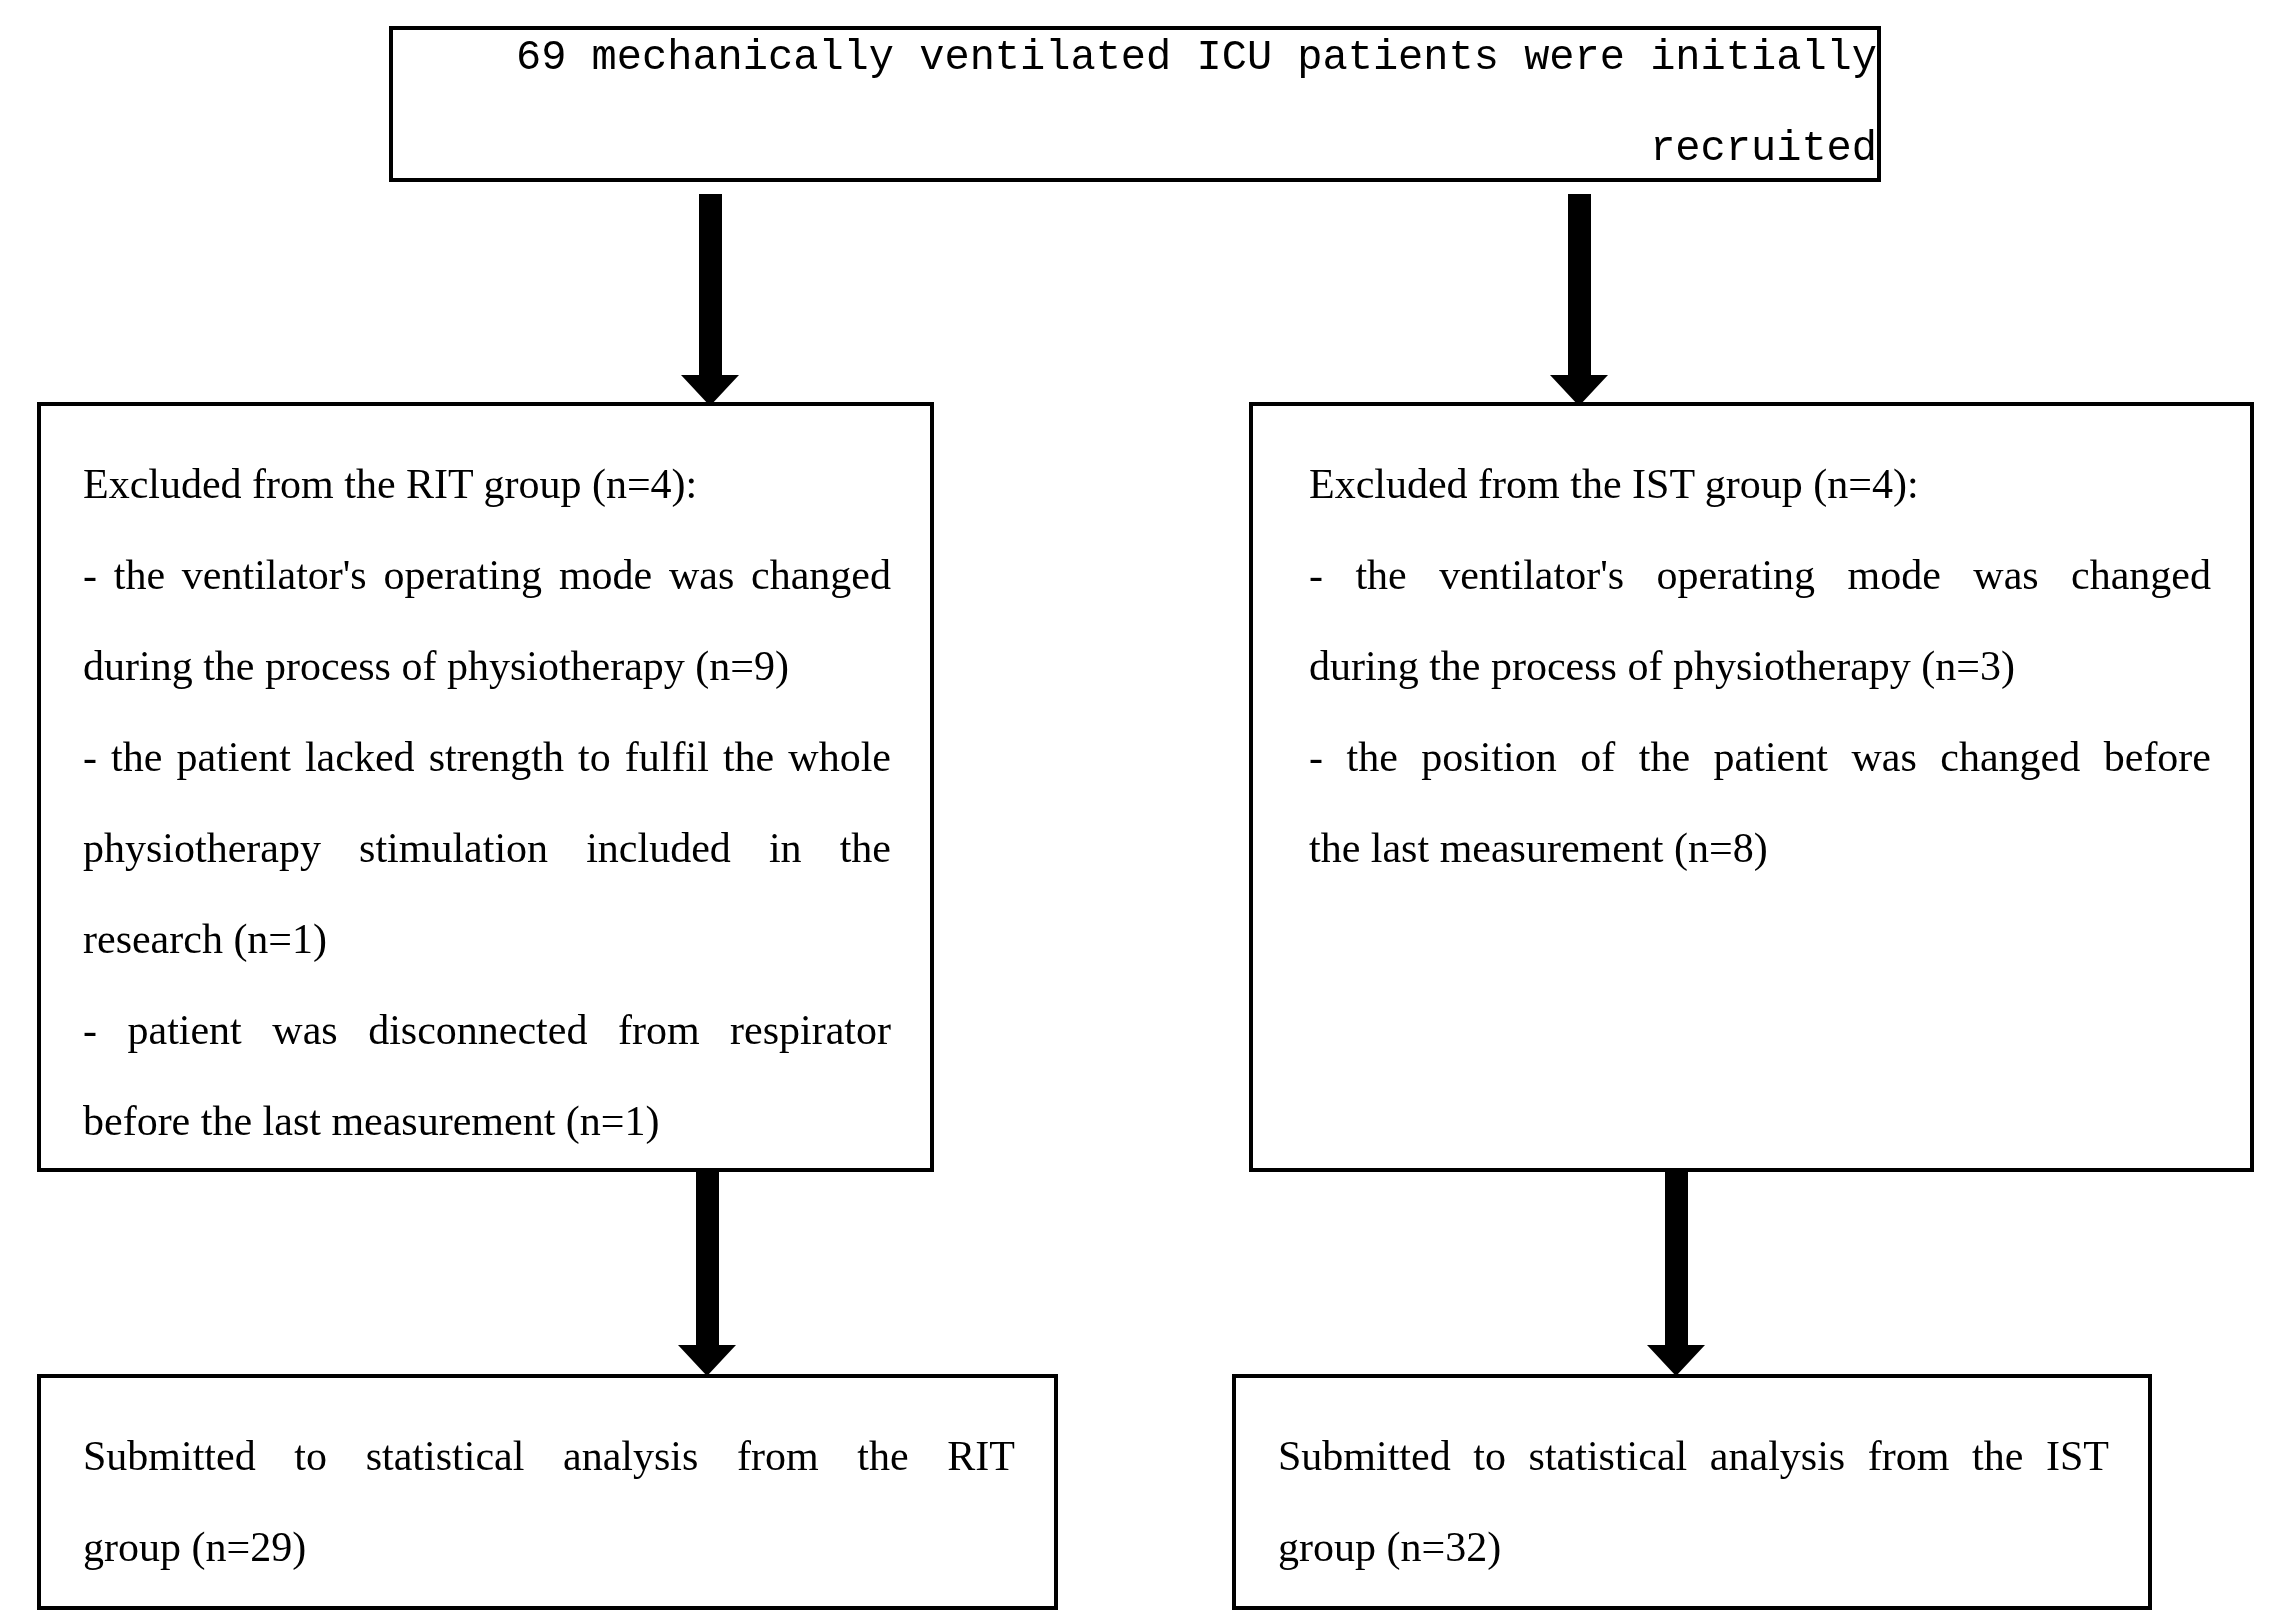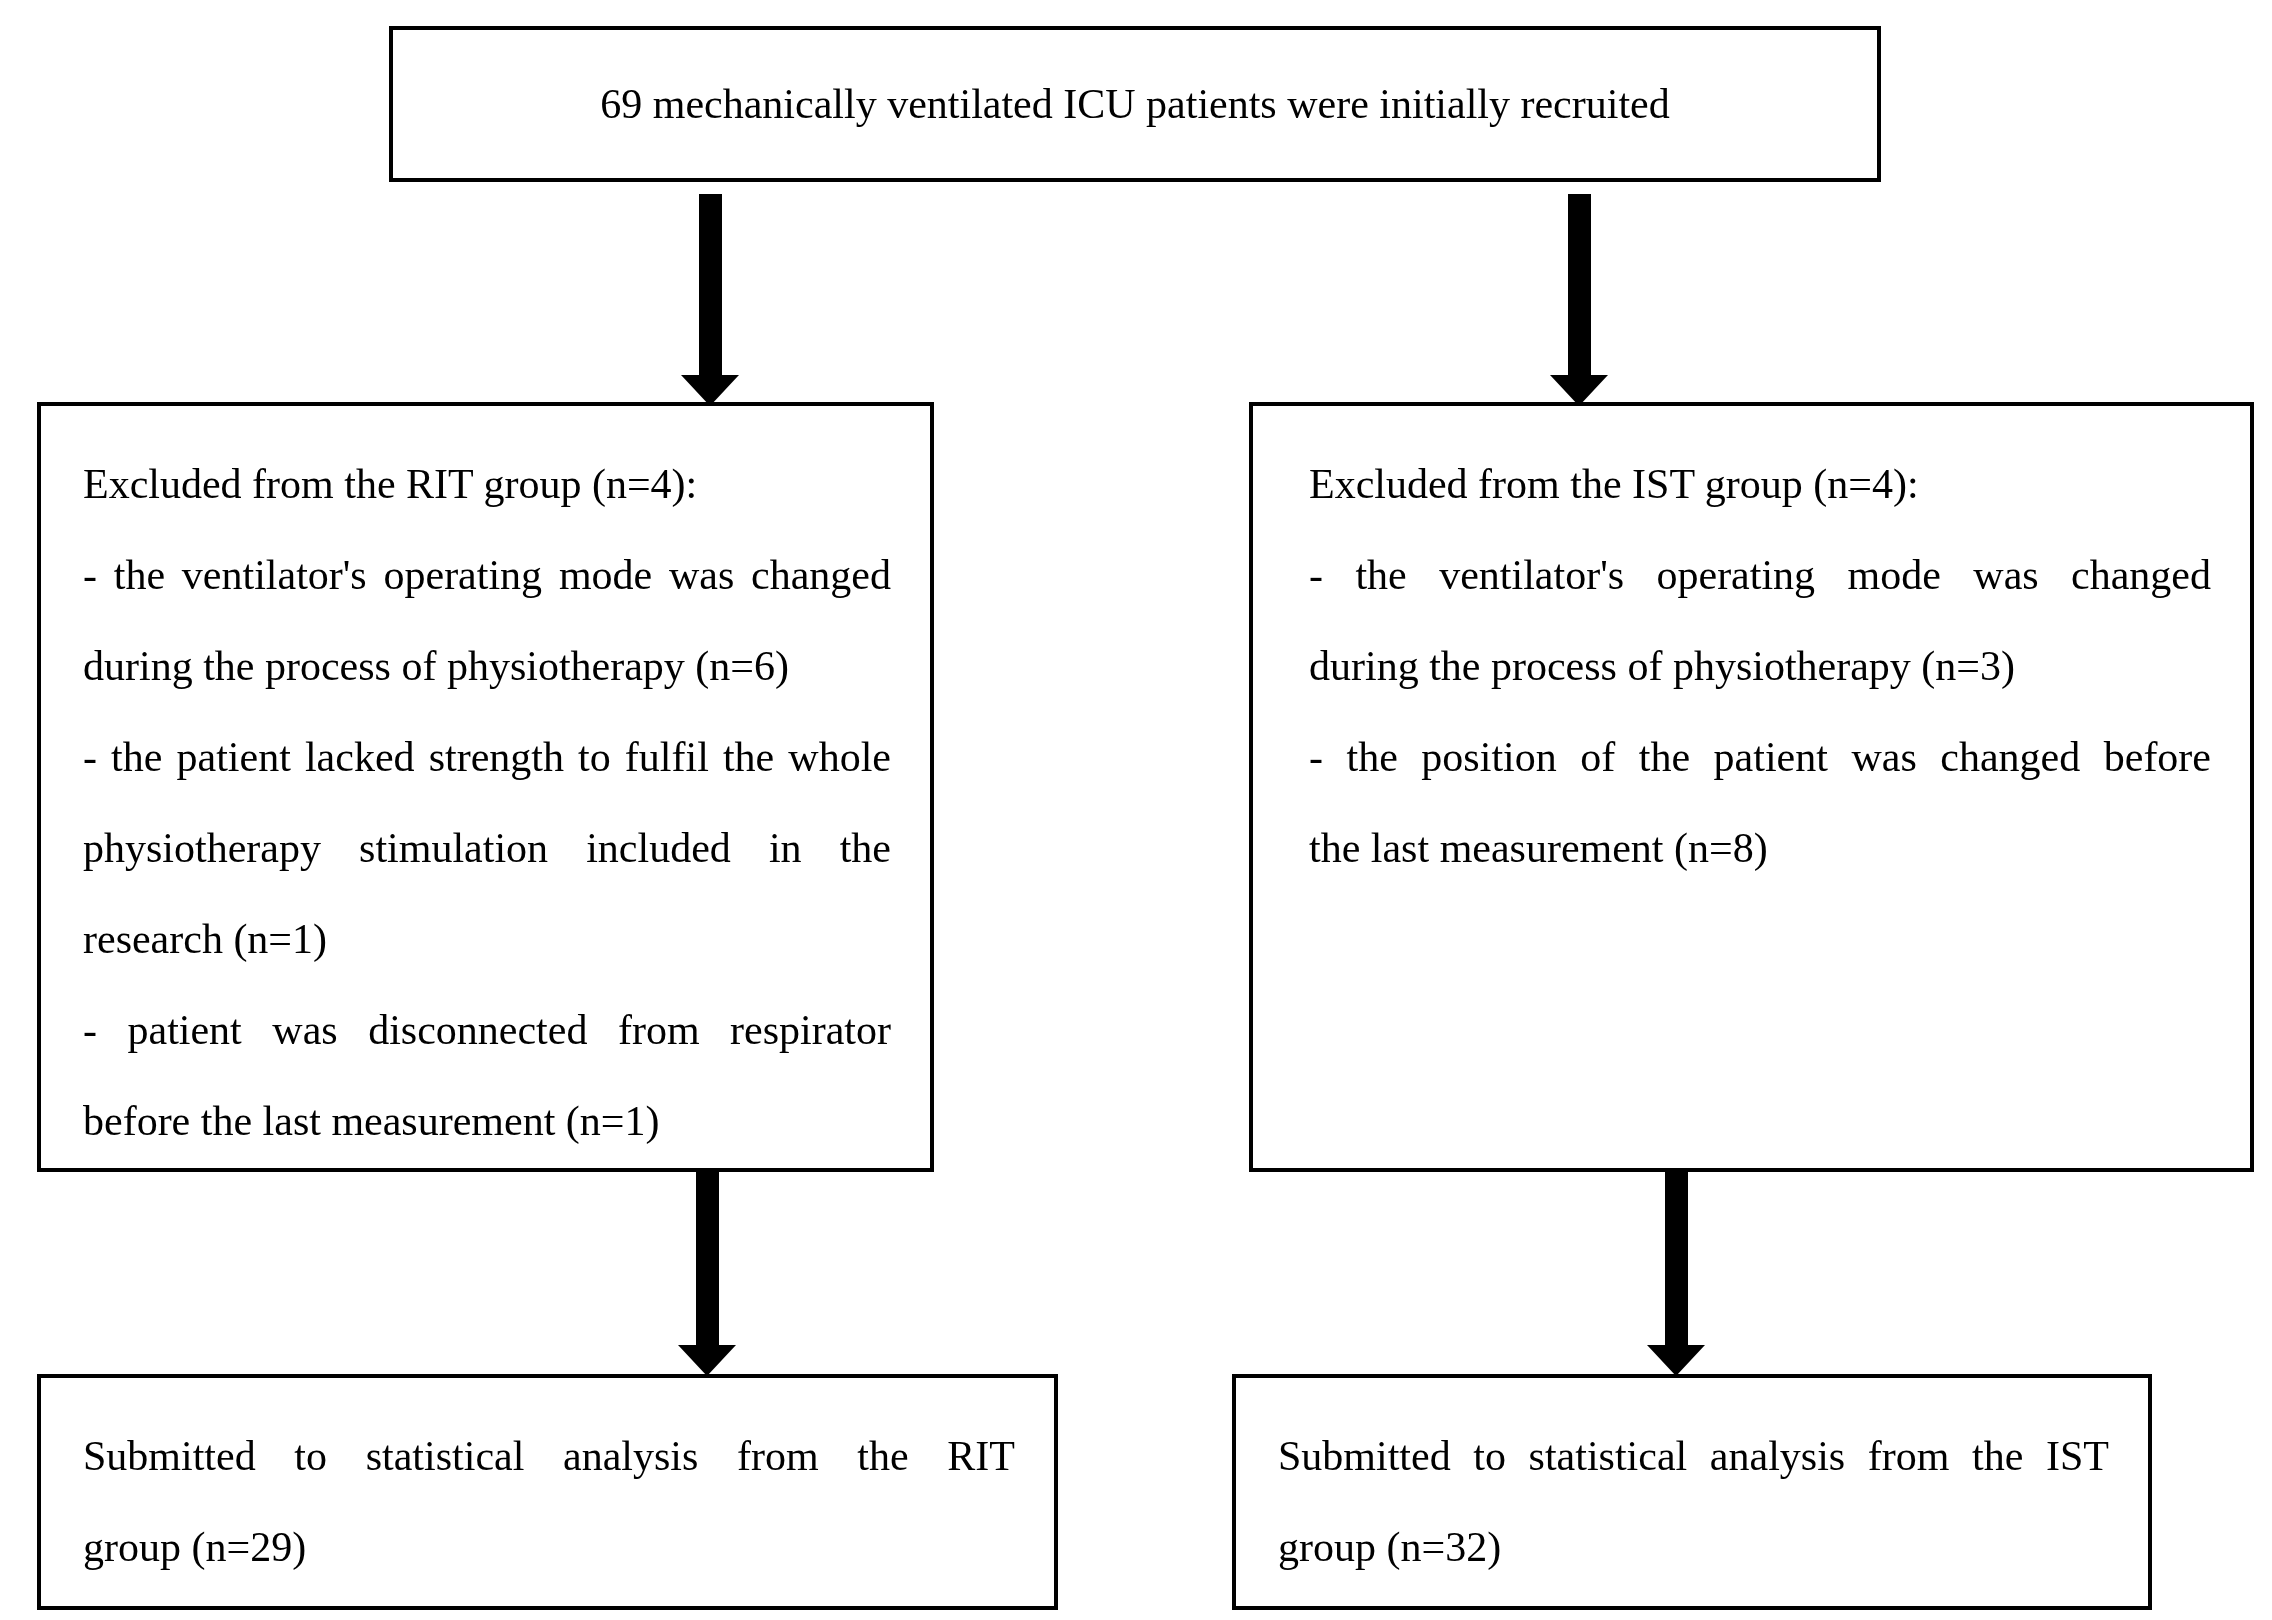--- a/index.html
+++ b/index.html
@@ -99,37 +99,37 @@
   
   #arrow-4 .shaft { left: 1665px; top: 1171px; height: 175px; }
   #arrow-4 .head  { left: 1647px; top: 1345px; }
 </style>
 </head>
 <body>
 
 <div id="canvas">
 
   <div class="box" id="top-box">
-    <div class="line" style="white-space: normal; text-align: right;">69 mechanically ventilated ICU patients were initially recruited</div>
+    <div class="line" style="white-space: normal; text-align: right; font-family: Liberation Mono, monospace;">69 mechanically ventilated ICU patients were initially recruited</div>
   </div>
 
   <div class="arrow" id="arrow-1">
     <div class="shaft"></div>
     <div class="head"></div>
   </div>
 
   <div class="arrow" id="arrow-2">
     <div class="shaft"></div>
     <div class="head"></div>
   </div>
 
   <div class="box" id="excluded-rit-box">
     <div class="line">Excluded from the RIT group (n=4):</div>
     <div class="line jline">- the ventilator's operating mode was changed</div>
-    <div class="line">during the process of physiotherapy (n=6)</div>
+    <div class="line">during the process of physiotherapy (n=9)</div>
     <div class="line jline">- the patient lacked strength to fulfil the whole</div>
     <div class="line jline">physiotherapy stimulation included in the</div>
     <div class="line">research (n=1)</div>
     <div class="line jline">- patient was disconnected from respirator</div>
     <div class="line">before the last measurement (n=1)</div>
   </div>
 
   <div class="box" id="excluded-ist-box">
     <div class="line">Excluded from the IST group (n=4):</div>
     <div class="line jline">- the ventilator's operating mode was changed</div>

